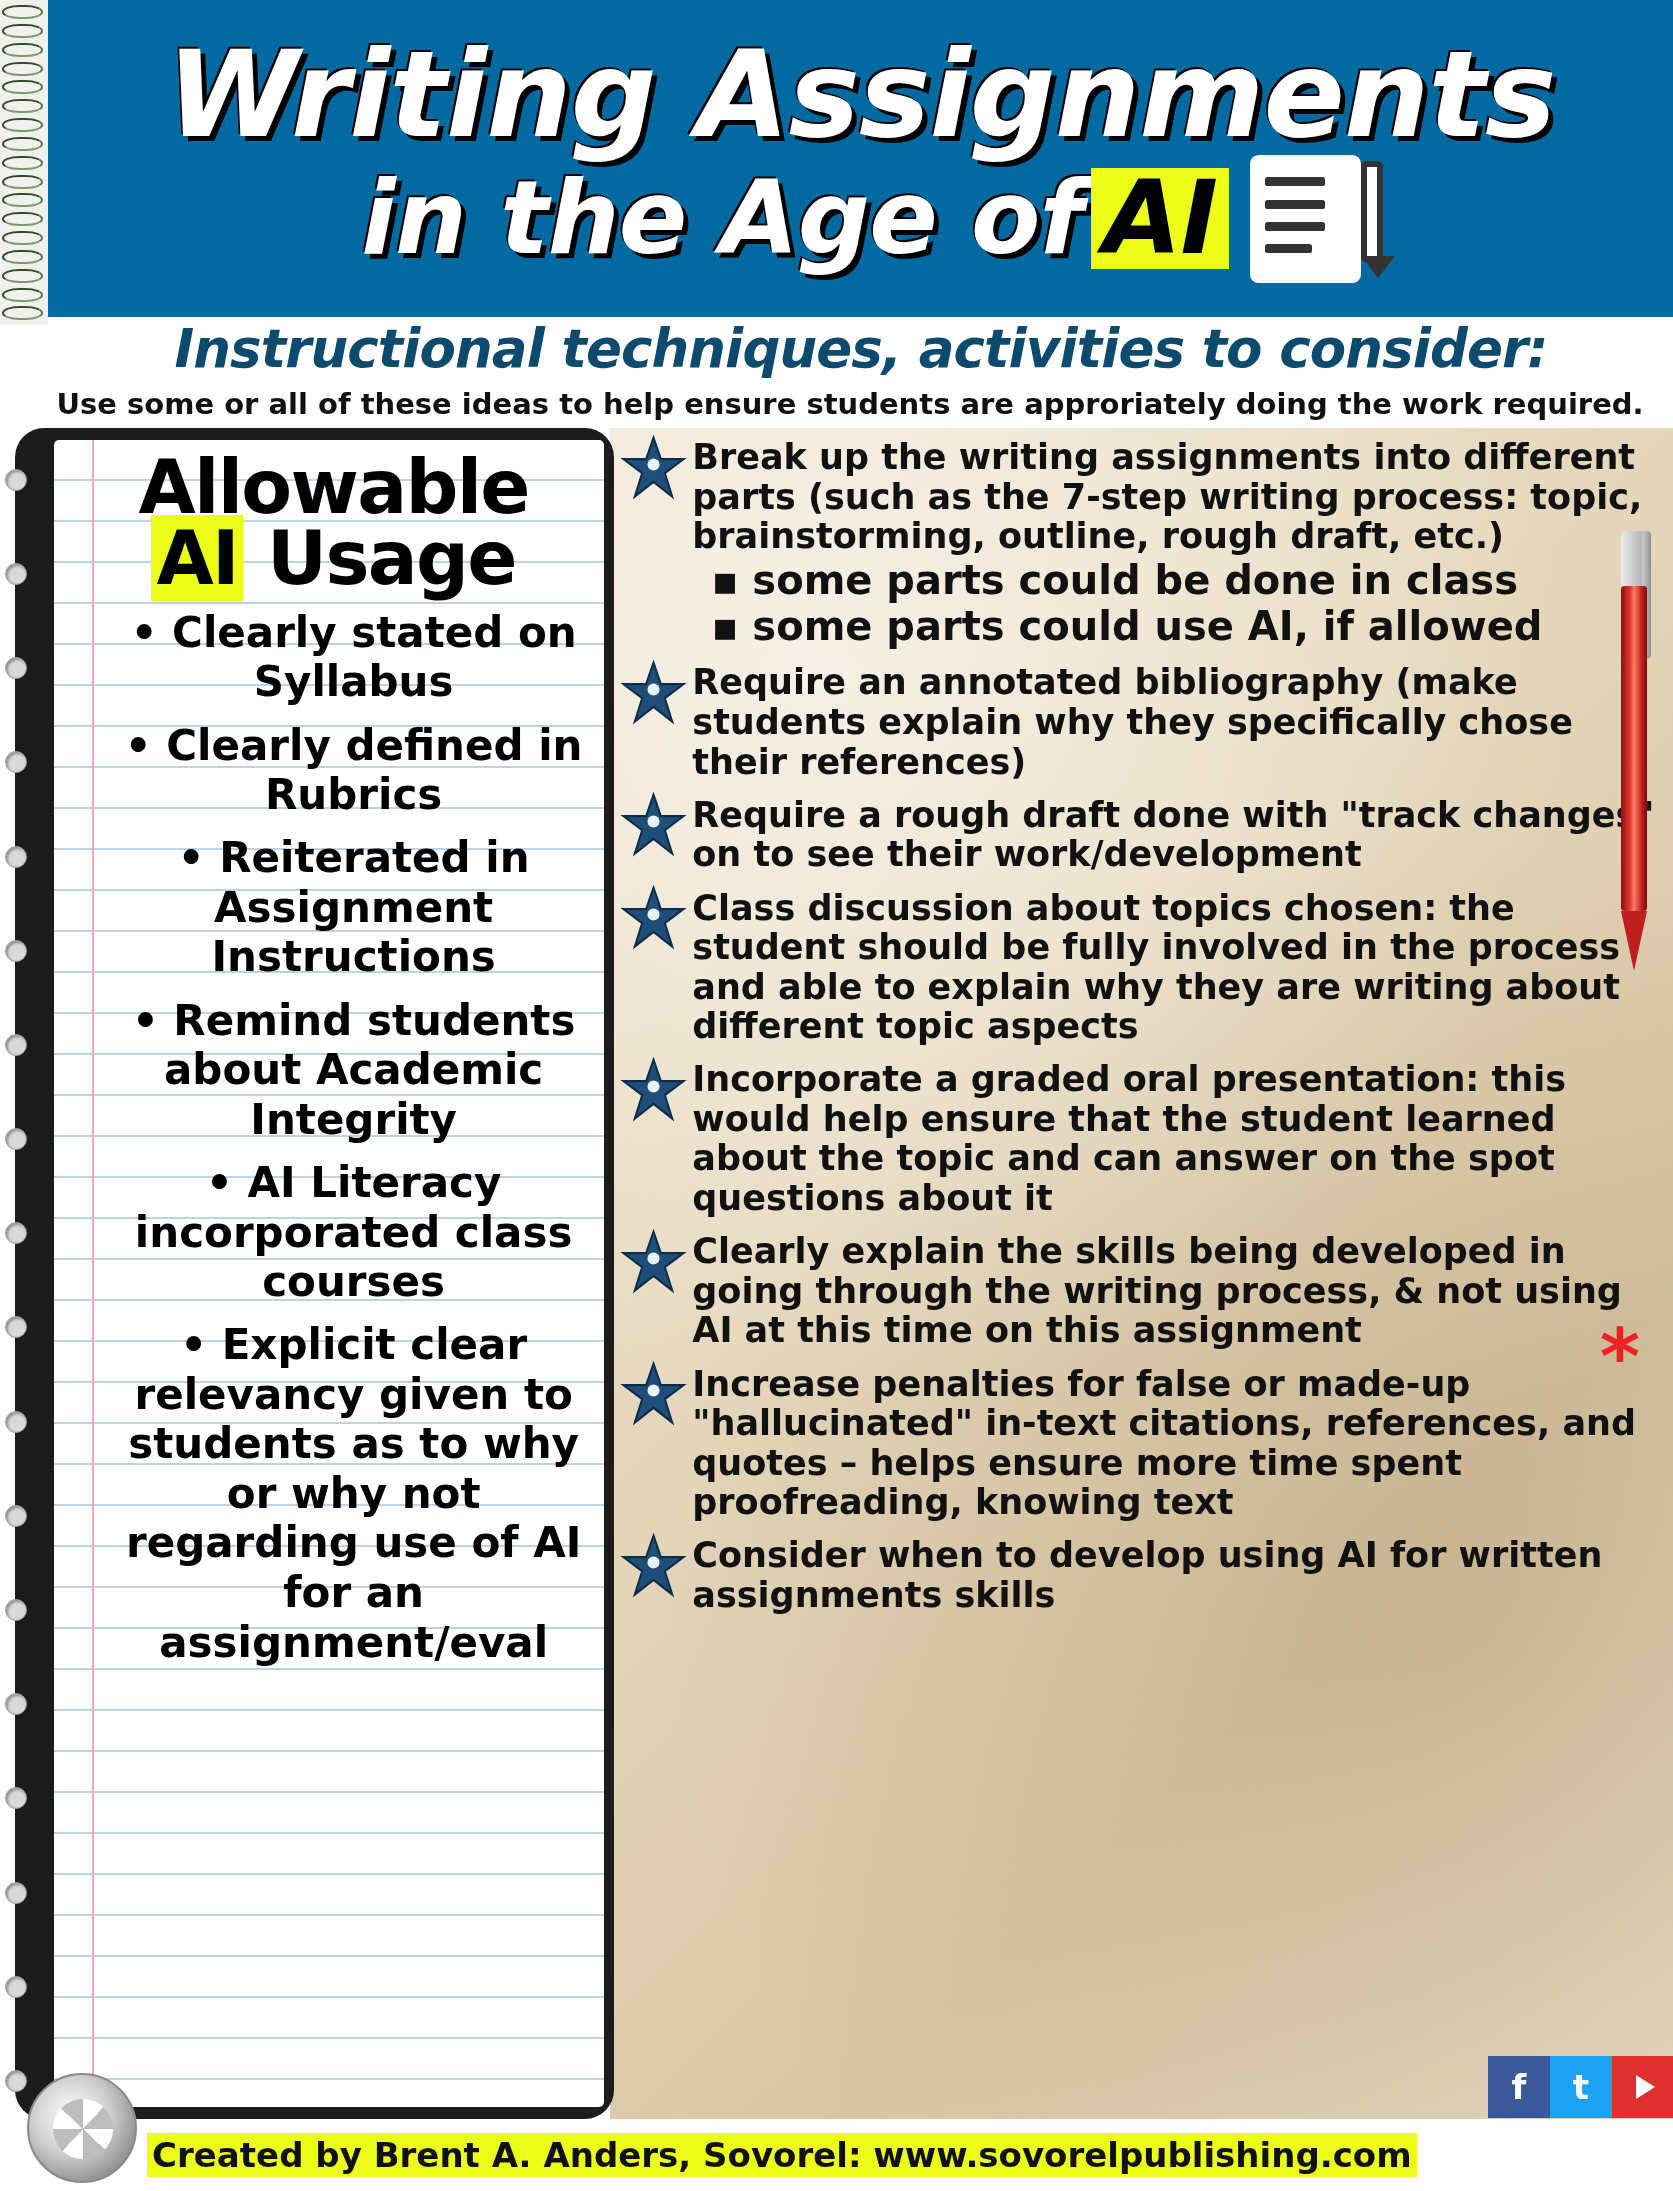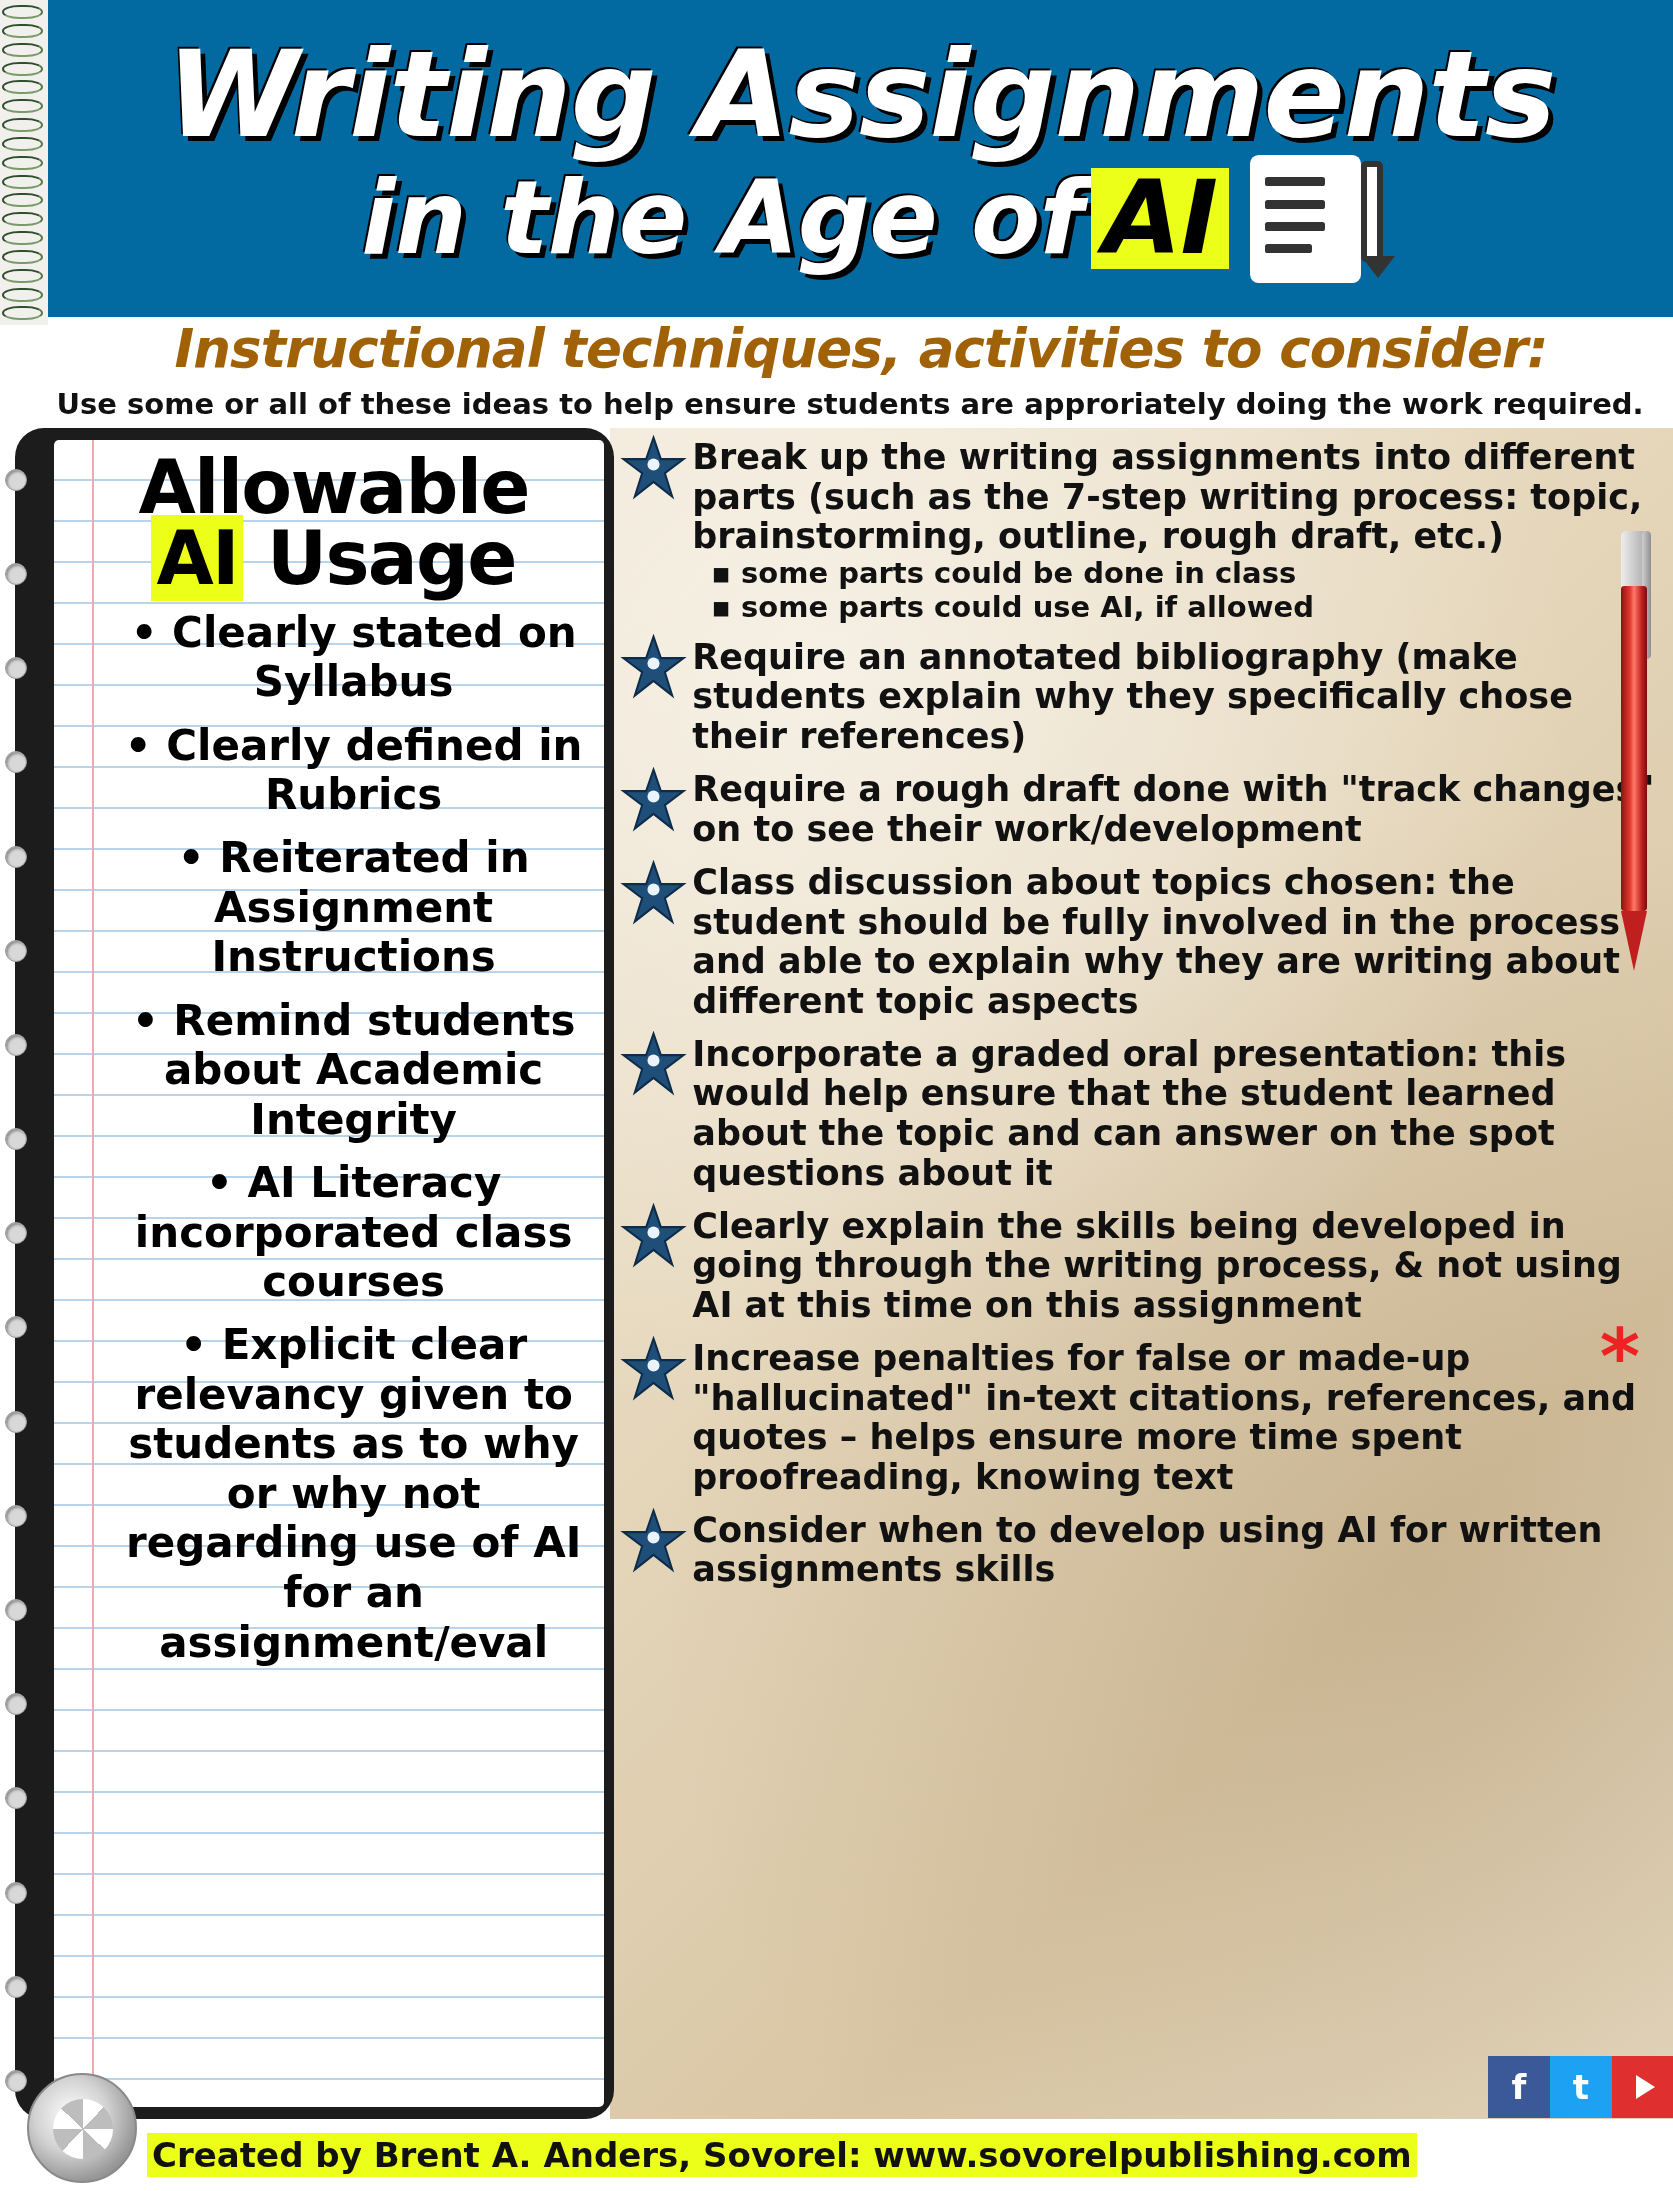--- a/index.html
+++ b/index.html
@@ -93,21 +93,21 @@
 
   
   .subtitle {
     position: absolute;
     left: 48px; top: 318px;
     width: 1626px;
     text-align: center;
     font-size: 53px;
     font-weight: bold;
     font-style: italic;
-    color: #a16207;
+    color: #0c4a6e;
     letter-spacing: -0.9px;
   }
   .subnote {
     position: absolute;
     left: 26px; top: 387px;
     width: 1648px;
     text-align: center;
     font-size: 29px;
     font-weight: bold;
     color: #111111;
@@ -198,21 +198,21 @@
   .item {
     position: relative;
     padding-left: 72px;
     margin-bottom: 13.7px;
     color: #111;
     font-size: 35px;
     font-weight: bold;
     line-height: 1.13;
   }
   .item .sub {
-    font-size: 29px;
+    font-size: 40px;
     padding-left: 19px;
     line-height: 1.16;
   }
   .item .sub:before { content: "▪ "; }
   .star {
     position: absolute; left: 0; top: -3.4px;
     width: 67px; height: 67px;
   }
 
   

